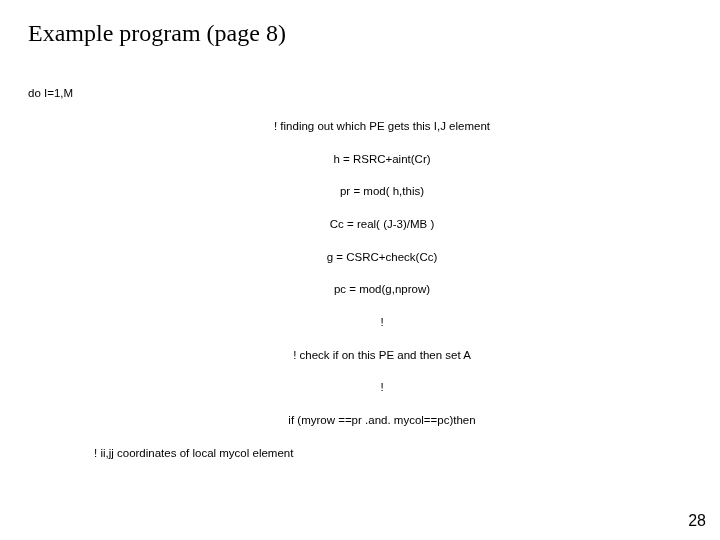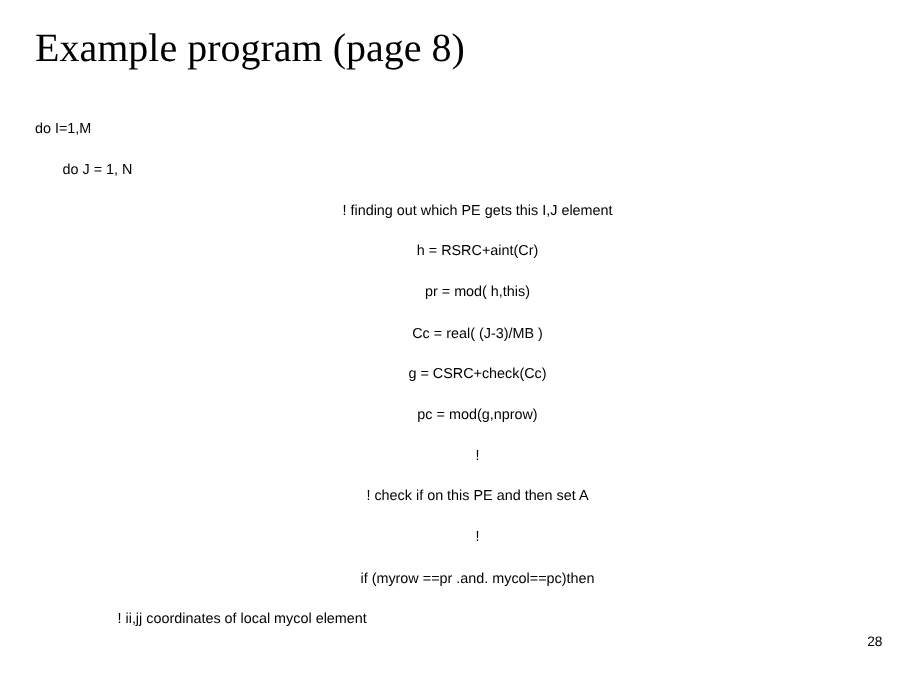--- a/index.html
+++ b/index.html
@@ -10,52 +10,51 @@
     background: #fff;
     font-family: "Times New Roman", Times, serif;
     position: relative;
     overflow: hidden;
   }
   .slide {
     padding: 20px 28px 0 28px;
     box-sizing: border-box;
   }
   .title {
-    font-size: 32px;
+    font-size: 24px;
     font-weight: normal;
     margin: 0 0 22px 0;
     font-family: "Times New Roman", Times, serif;
   }
   .code {
     font-family: Arial, Helvetica, sans-serif;
     font-size: 11.5px;
     line-height: 1.42;
     white-space: pre;
   }
   .i0 { padding-left: 0; }
   .i1 { padding-left: 22px; }
   .i2 { padding-left: 44px; text-align: center; }
   .i3 { padding-left: 66px; }
   .pagenum {
     position: absolute;
     right: 14px;
-    bottom: 20px;
+    bottom: 10px;
     font-family: Arial, Helvetica, sans-serif;
-    font-size: 11px;
+    font-size: 16px;
   }
 </style>
 </head>
 <body>
 
 <div class="slide">
   <h1 class="title">Example program (page 8)</h1>
 
   <div class="code">
 <div class="i0">do I=1,M</div>
-<div class="i1">do J = 1, N</div>
 <div class="i2">! finding out which PE gets this I,J element</div>
 <div class="i2">h = RSRC+aint(Cr)</div>
 <div class="i2">pr = mod( h,this)</div>
 <div class="i2">Cc = real( (J-3)/MB )</div>
 <div class="i2">g = CSRC+check(Cc)</div>
 <div class="i2">pc = mod(g,nprow)</div>
 <div class="i2">!</div>
 <div class="i2">! check if on this PE and then set A</div>
 <div class="i2">!</div>
 <div class="i2">if (myrow ==pr .and. mycol==pc)then</div>

